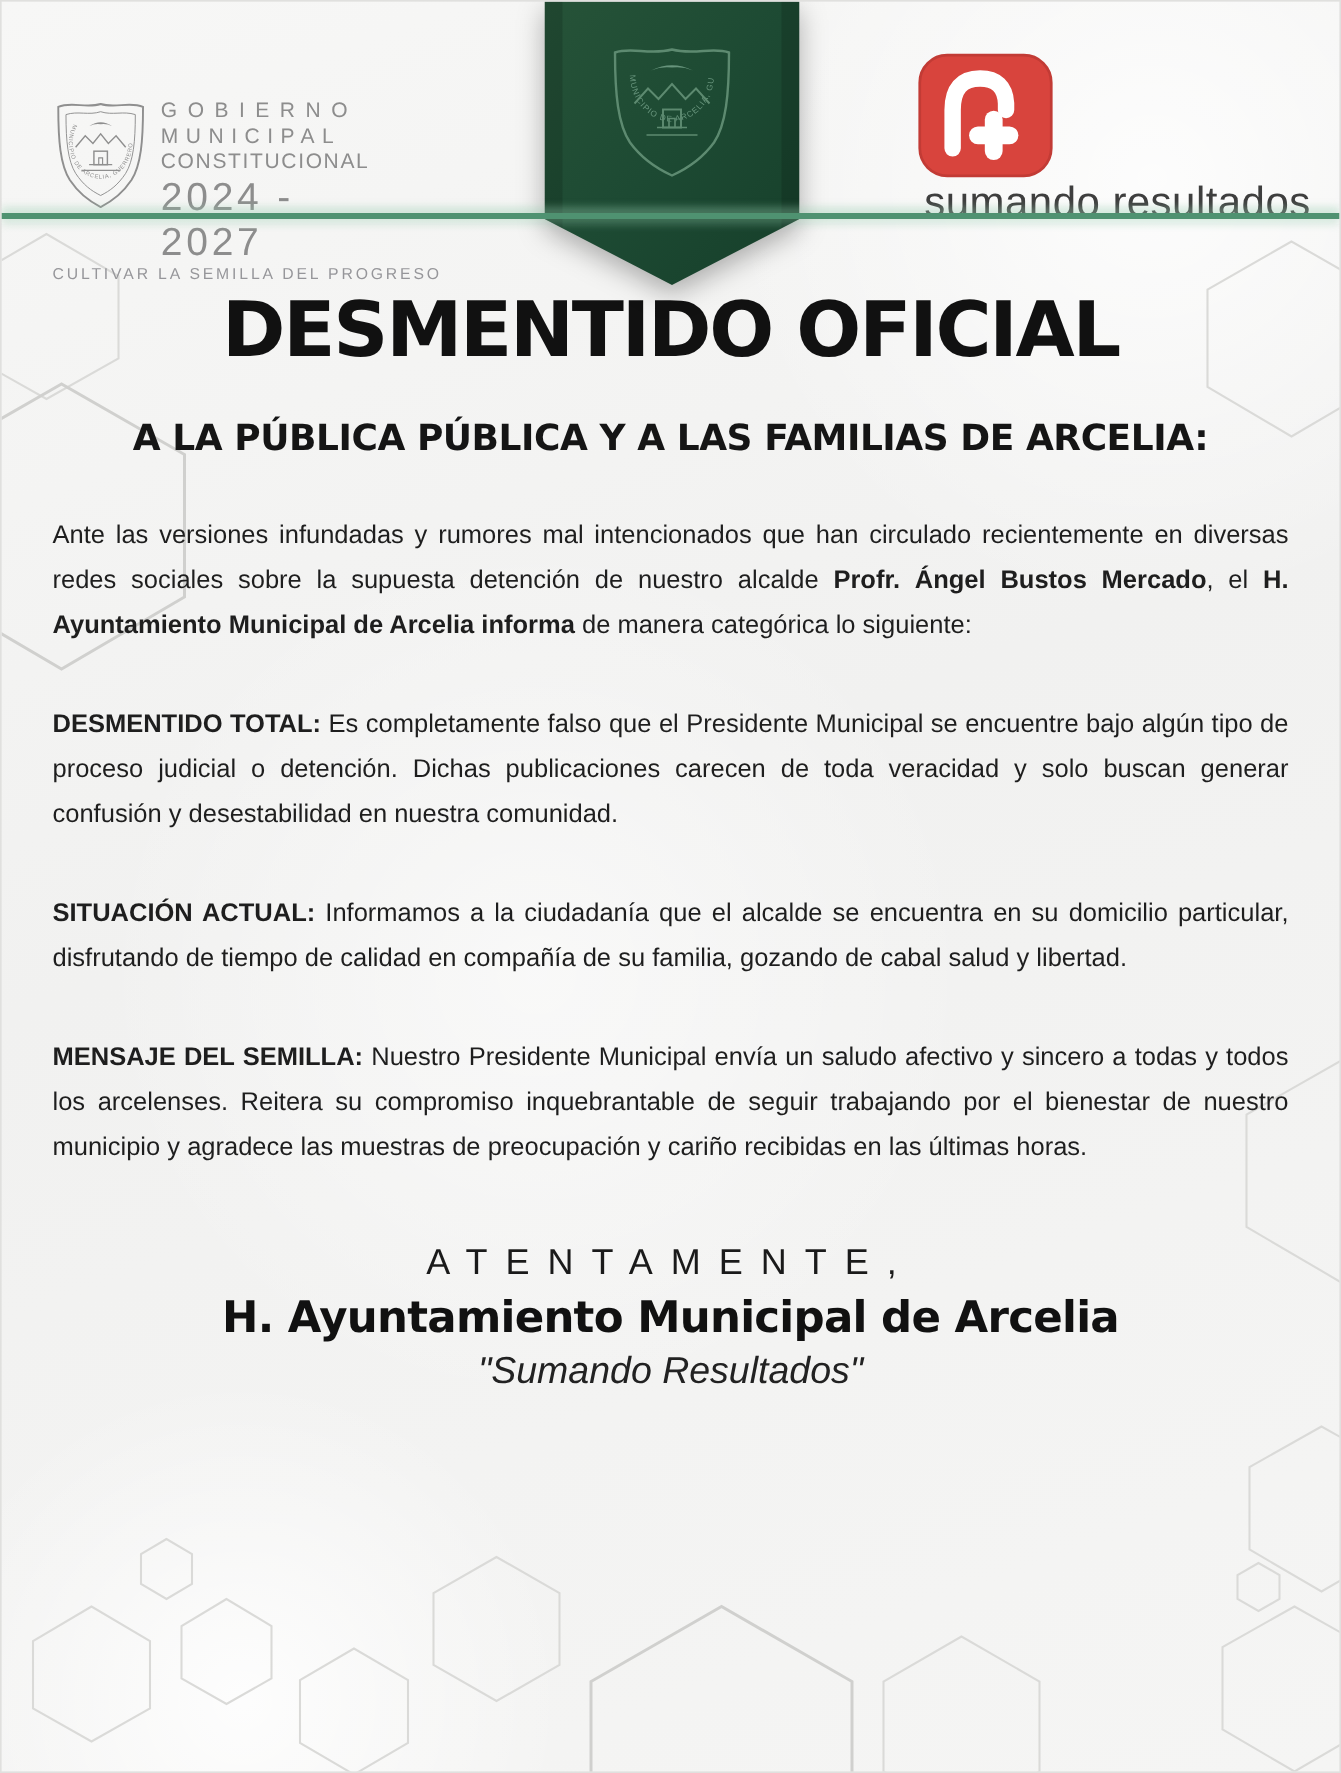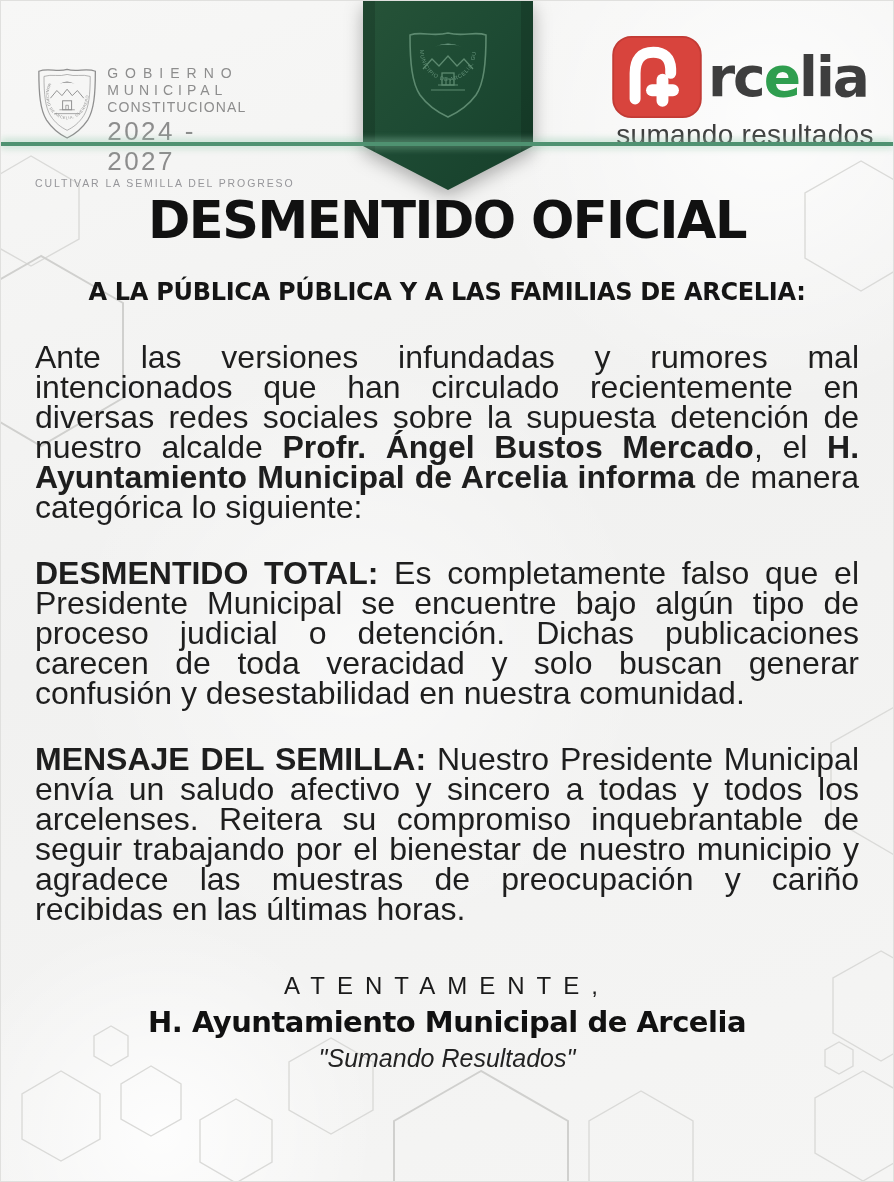--- a/index.html
+++ b/index.html
@@ -43,21 +43,21 @@
 
   .green-line { position:absolute; top:141px; left:0; width:100%; height:4px;
     background:#4f9271; z-index:2;
     box-shadow:0 -3px 6px rgba(150,205,175,.6), 0 3px 6px rgba(150,205,175,.45); }
 
   .main { position:absolute; top:186px; left:0; right:0; padding:0 34px; z-index:1; }
   .title { font-family:"DejaVu Sans", sans-serif; font-weight:800; font-size:51px;
            letter-spacing:-1.5px; text-align:center; margin:4px 0 0; color:#111; }
   .subtitle { font-family:"DejaVu Sans", sans-serif; font-weight:bold; font-size:24px;
               text-align:center; margin:28px 0 0; letter-spacing:-.3px; color:#151515; }
-  .para { font-size:32px; line-height:30px; text-align:justify; margin:36px 0 0; color:#1e1e1e; }
+  .para { font-size:17px; line-height:30px; text-align:justify; margin:36px 0 0; color:#1e1e1e; }
   .para b, .para strong { font-weight:bold; }
   .closing { text-align:center; margin-top:48px; }
   .salutation { font-size:24px; letter-spacing:12px; font-weight:500; color:#1a1a1a; }
   .signature { font-family:"DejaVu Sans", sans-serif; font-size:29px; font-weight:bold;
                margin-top:5px; letter-spacing:-.5px; color:#111; }
   .motto { font-size:25px; font-style:italic; margin-top:5px; font-weight:500; color:#222; }
 
   .crest-stroke { fill:none; stroke:#8f8f8f; }
   .pen-stroke { fill:none; stroke:#5d8a70; }
 </style>
@@ -132,36 +132,36 @@
     </svg>
 
     <div class="logo-right">
       <div class="arc-row">
         <svg width="92" height="84" viewBox="0 0 100 92" aria-hidden="true">
           <rect x="2" y="2" width="96" height="88" rx="20" fill="#d8443d" stroke="#c23b35" stroke-width="2"></rect>
           <path d="M26,70 L26,42 Q26,19 46,19 Q64,19 65,37 L65,42" fill="none" stroke="#ffffff" stroke-width="12" stroke-linecap="round"></path>
           <rect x="38" y="54" width="36" height="13" rx="6.5" fill="#ffffff"></rect>
           <rect x="49.5" y="42.5" width="13" height="36" rx="6.5" fill="#ffffff"></rect>
         </svg>
-        <div class="arc-word"><span>rc</span><span class="e">e</span><span>lia</span></div>
       </div>
       <div class="arc-tagline">sumando resultados</div>
     </div>
   </header>
 
   <div class="green-line"></div>
 
   <main class="main">
     <h1 class="title">DESMENTIDO OFICIAL</h1>
     <h2 class="subtitle">A LA PÚBLICA PÚBLICA Y A LAS FAMILIAS DE ARCELIA:</h2>
 
     <p class="para"><span>Ante las versiones infundadas y rumores mal intencionados que han circulado recientemente en diversas redes sociales sobre la supuesta detención de nuestro alcalde </span><strong>Profr. Ángel Bustos Mercado</strong><span>, el </span><strong>H. Ayuntamiento Municipal de Arcelia informa</strong><span> de manera categórica lo siguiente:</span></p>
 
     <p class="para"><strong>DESMENTIDO TOTAL:</strong><span> Es completamente falso que el Presidente Municipal se encuentre bajo algún tipo de proceso judicial o detención. Dichas publicaciones carecen de toda veracidad y solo buscan generar confusión y desestabilidad en nuestra comunidad.</span></p>
 
+    <p class="para"><strong>SITUACIÓN ACTUAL:</strong><span> Informamos a la ciudadanía que el alcalde se encuentra en su domicilio particular, disfrutando de tiempo de calidad en compañía de su familia, gozando de cabal salud y libertad.</span></p>
 
     <p class="para"><strong>MENSAJE DEL SEMILLA:</strong><span> Nuestro Presidente Municipal envía un saludo afectivo y sincero a todas y todos los arcelenses. Reitera su compromiso inquebrantable de seguir trabajando por el bienestar de nuestro municipio y agradece las muestras de preocupación y cariño recibidas en las últimas horas.</span></p>
 
     <div class="closing">
       <div class="salutation">ATENTAMENTE,</div>
       <div class="signature">H. Ayuntamiento Municipal de Arcelia</div>
       <div class="motto">"Sumando Resultados"</div>
     </div>
   </main>
 

